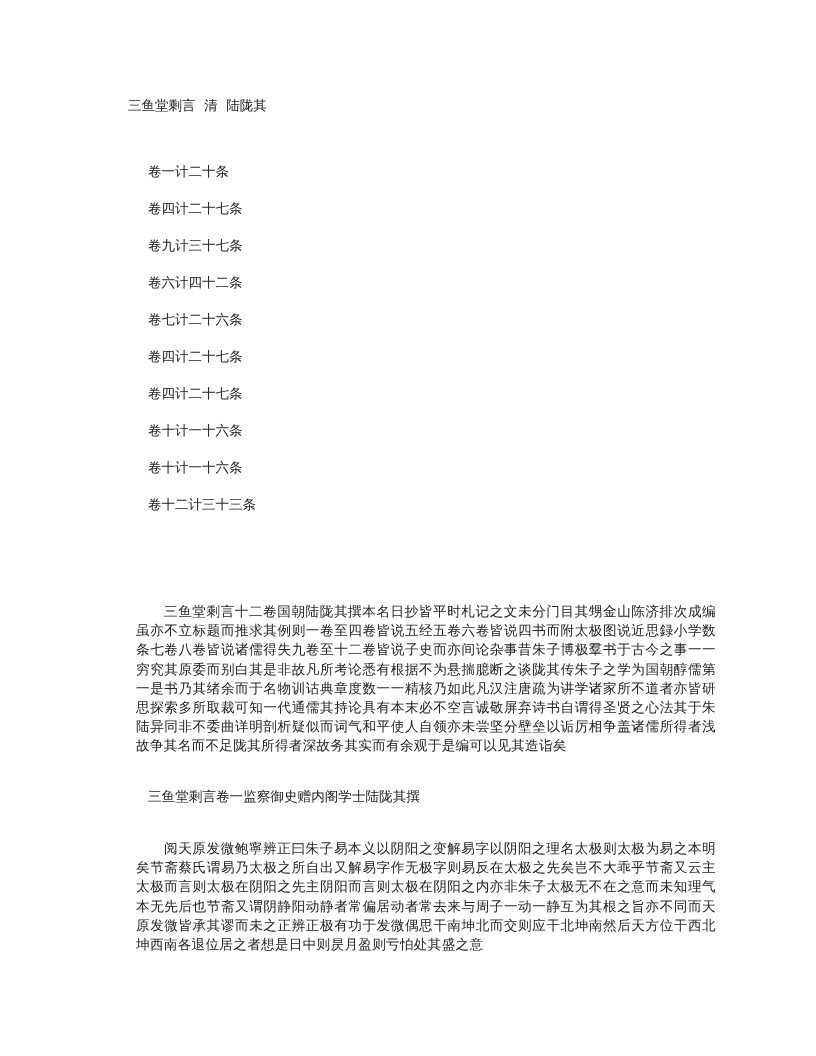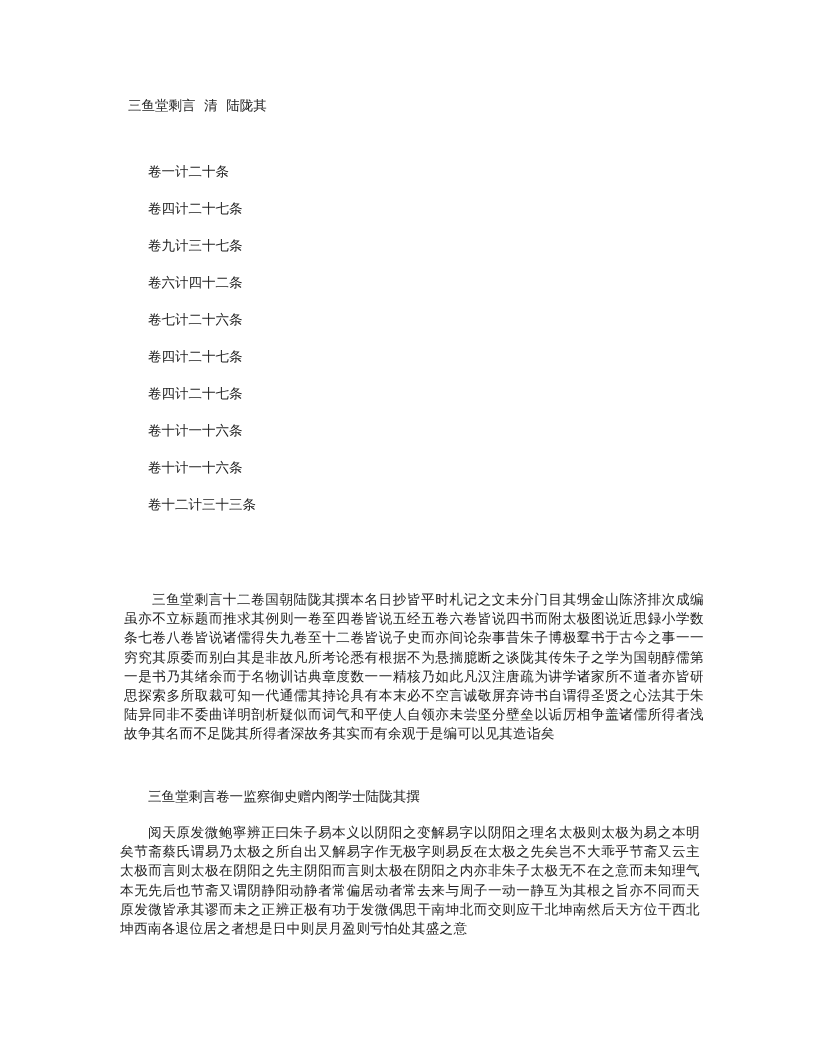--- a/index.html
+++ b/index.html
@@ -26,18 +26,18 @@
     <div class="toc-item">卷九计三十七条</div>
     <div class="toc-item">卷六计四十二条</div>
     <div class="toc-item">卷七计二十六条</div>
     <div class="toc-item">卷四计二十七条</div>
     <div class="toc-item">卷四计二十七条</div>
     <div class="toc-item">卷十计一十六条</div>
     <div class="toc-item">卷十计一十六条</div>
     <div class="toc-item">卷十二计三十三条</div>
   </div>
 
-  <p class="para p1" style="margin:4px">三鱼堂剩言十二卷国朝陆陇其撰本名日抄皆平时札记之文未分门目其甥金山陈济排次成编虽亦不立标题而推求其例则一卷至四卷皆说五经五卷六卷皆说四书而附太极图说近思録小学数条七卷八卷皆说诸儒得失九卷至十二卷皆说子史而亦间论杂事昔朱子博极羣书于古今之事一一穷究其原委而别白其是非故凡所考论悉有根据不为悬揣臆断之谈陇其传朱子之学为国朝醇儒第一是书乃其绪余而于名物训诂典章度数一一精核乃如此凡汉注唐疏为讲学诸家所不道者亦皆研思探索多所取裁可知一代通儒其持论具有本末必不空言诚敬屏弃诗书自谓得圣贤之心法其于朱陆异同非不委曲详明剖析疑似而词气和平使人自领亦未尝坚分壁垒以诟厉相争盖诸儒所得者浅故争其名而不足陇其所得者深故务其实而有余观于是编可以见其造诣矣</p>
+  <p class="para p1" style="margin:16px">三鱼堂剩言十二卷国朝陆陇其撰本名日抄皆平时札记之文未分门目其甥金山陈济排次成编虽亦不立标题而推求其例则一卷至四卷皆说五经五卷六卷皆说四书而附太极图说近思録小学数条七卷八卷皆说诸儒得失九卷至十二卷皆说子史而亦间论杂事昔朱子博极羣书于古今之事一一穷究其原委而别白其是非故凡所考论悉有根据不为悬揣臆断之谈陇其传朱子之学为国朝醇儒第一是书乃其绪余而于名物训诂典章度数一一精核乃如此凡汉注唐疏为讲学诸家所不道者亦皆研思探索多所取裁可知一代通儒其持论具有本末必不空言诚敬屏弃诗书自谓得圣贤之心法其于朱陆异同非不委曲详明剖析疑似而词气和平使人自领亦未尝坚分壁垒以诟厉相争盖诸儒所得者浅故争其名而不足陇其所得者深故务其实而有余观于是编可以见其造诣矣</p>
 
   <div class="sec">三鱼堂剩言卷一监察御史赠内阁学士陆陇其撰</div>
 
-  <p class="para p2" style="margin:0">阅天原发微鲍寧辨正曰朱子易本义以阴阳之变解易字以阴阳之理名太极则太极为易之本明矣节斋蔡氏谓易乃太极之所自出又解易字作无极字则易反在太极之先矣岂不大乖乎节斋又云主太极而言则太极在阴阳之先主阴阳而言则太极在阴阳之内亦非朱子太极无不在之意而未知理气本无先后也节斋又谓阴静阳动静者常偏居动者常去来与周子一动一静互为其根之旨亦不同而天原发微皆承其谬而未之正辨正极有功于发微偶思干南坤北而交则应干北坤南然后天方位干西北坤西南各退位居之者想是日中则昃月盈则亏怕处其盛之意</p>
+  <p class="para p2" style="margin:16px">阅天原发微鲍寧辨正曰朱子易本义以阴阳之变解易字以阴阳之理名太极则太极为易之本明矣节斋蔡氏谓易乃太极之所自出又解易字作无极字则易反在太极之先矣岂不大乖乎节斋又云主太极而言则太极在阴阳之先主阴阳而言则太极在阴阳之内亦非朱子太极无不在之意而未知理气本无先后也节斋又谓阴静阳动静者常偏居动者常去来与周子一动一静互为其根之旨亦不同而天原发微皆承其谬而未之正辨正极有功于发微偶思干南坤北而交则应干北坤南然后天方位干西北坤西南各退位居之者想是日中则昃月盈则亏怕处其盛之意</p>
 </div>
 
 </body></html>

